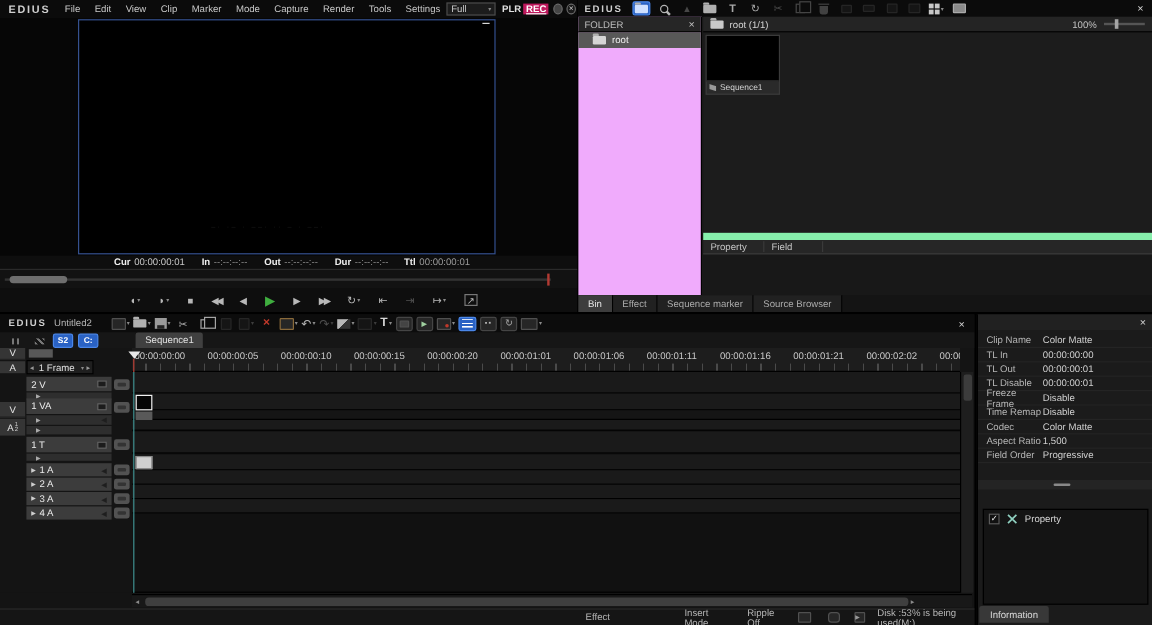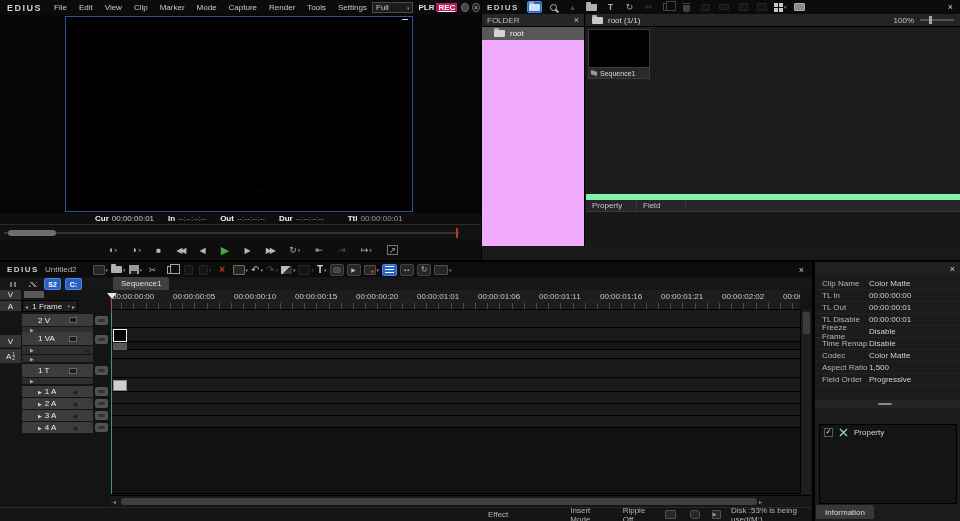--- a/index.html
+++ b/index.html
@@ -24,21 +24,21 @@
   .msave { width:10px; height:9px; background:#9a9a9a; position:relative; display:inline-block; }
   .msave::after { content:""; position:absolute; bottom:0; left:2px; width:6px; height:3px; background:#222; }
   .mtrash { width:7px; height:7px; background:#999; border-radius:0 0 2px 2px; position:relative; margin-top:2px; display:inline-block; }
   .mtrash::before { content:""; position:absolute; top:-2px; left:-1px; right:-1px; height:1.5px; background:#999; }
   .mcopy { width:8px; height:8px; border:1px solid #a5a5a5; position:relative; display:inline-block; }
   .mcopy::before { content:""; position:absolute; top:-3px; left:2px; width:8px; height:8px; border:1px solid #a5a5a5; background:#0c0c0c; }
   .gbox { width:12px; height:10px; border:1px solid #505050; border-radius:1px; background:#262626; display:inline-block; }
   .mon { width:8px; height:6px; background:#1c1c1c; border:1px solid #666; display:inline-block; }
   .tick-strip { background:repeating-linear-gradient(90deg, transparent 0 11.2px, #4a4a4a 11.2px 12.2px); }
   .trk-cell { position:absolute; left:22px; width:71px; background:#3c3c3c; color:#ececec;
-              display:flex; align-items:center; justify-content:space-between; padding:0 16px; font-size:8px; }
+              display:flex; align-items:center; justify-content:space-between; padding:0 4px; font-size:8px; }
   .sub-row { position:absolute; left:22px; width:71px; background:#2e2e2e; color:#aaa;
              display:flex; align-items:center; justify-content:space-between; padding:0 4px 0 8px; font-size:5px; }
   .patch { position:absolute; left:95px; width:13px; height:9px; background:#525252; border-radius:2px; }
   .patch::after { content:""; position:absolute; left:3px; top:3px; width:7px; height:3px; background:#333; border-radius:1px; }
   .lane { position:absolute; left:110px; width:690px; background:#1a1a1a; border-bottom:1px solid #000; }
   .clip { position:absolute; left:113px; width:14px; }
   .prop-row { display:flex; height:12px; align-items:center; border-bottom:1px solid #242424; }
   .prop-name { width:54px; padding-left:7px; color:#b5b5b5; }
   .prop-val { color:#cfcfcf; }
   .tab { display:flex; align-items:center; justify-content:center; height:14px; padding:0 8px;
@@ -90,21 +90,21 @@
 
     <div class="abs flex" style="left:95px;top:213px;width:386px;height:11px;">
       <span style="font-weight:bold;color:#f0f0f0;">Cur</span>
       <span style="margin-left:3px;color:#c8c8c8;">00:00:00:01</span>
       <span style="margin-left:14px;font-weight:bold;color:#f0f0f0;">In</span>
       <span style="margin-left:3px;color:#8a8a8a;">--:--:--:--</span>
       <span style="margin-left:14px;font-weight:bold;color:#f0f0f0;">Out</span>
       <span style="margin-left:3px;color:#8a8a8a;">--:--:--:--</span>
       <span style="margin-left:14px;font-weight:bold;color:#f0f0f0;">Dur</span>
       <span style="margin-left:3px;color:#8a8a8a;">--:--:--:--</span>
-      <span style="margin-left:24px;font-weight:bold;color:#f0f0f0;">Ttl</span>
+      <span style="margin-left:13px;font-weight:bold;color:#f0f0f0;">Ttl</span>
       <span style="margin-left:3px;color:#9a9a9a;">00:00:00:01</span>
     </div>
 
     <div class="abs" style="left:0;top:224px;width:481px;height:16px;background:#121212;border-top:1px solid #2a2a2a;">
       <div class="abs" style="left:4px;top:7px;width:455px;height:2px;background:#333;"></div>
       <div class="abs" style="left:8px;top:5px;width:48px;height:6px;background:#6e6e6e;border-radius:3px;"></div>
       <div class="abs" style="left:456px;top:3px;width:2px;height:10px;background:#b23a32;"></div>
     </div>
 
     <div class="abs flex" style="left:108px;top:241px;width:290px;height:18px;justify-content:space-between;">
@@ -220,20 +220,26 @@
       </div>
 
       <div class="abs" style="left:0;top:180px;width:374px;height:52px;background:#181818;border-top:6px solid #86efac;">
         <div class="flex" style="height:12px;background:#262626;border-bottom:1px solid #3a3a3a;">
           <span style="width:51px;padding-left:6px;border-right:1px solid #3a3a3a;color:#c5c5c5;">Property</span>
           <span style="width:49px;padding-left:6px;border-right:1px solid #3a3a3a;color:#c5c5c5;">Field</span>
         </div>
       </div>
     </div>
 
+    <div class="abs flex" style="left:0;top:246px;width:478px;height:14px;background:#141414;">
+      <span class="tab active">Bin</span>
+      <span class="tab">Effect</span>
+      <span class="tab">Sequence marker</span>
+      <span class="tab">Source Browser</span>
+    </div>
   </div>
 
   <div class="abs" style="left:0;top:262px;width:812px;height:259px;background:#141414;">
 
     <div class="abs flex" style="left:0;top:0;width:812px;height:15px;background:#0c0c0c;">
       <span class="logo" style="margin-left:7px;font-size:8px;">EDIUS</span>
       <span style="margin-left:6px;color:#b5b5b5;">Untitled2</span>
       <span class="flex" style="margin-left:16px;gap:3px;">
         <span class="flex">
             <span class="gbox"></span>

